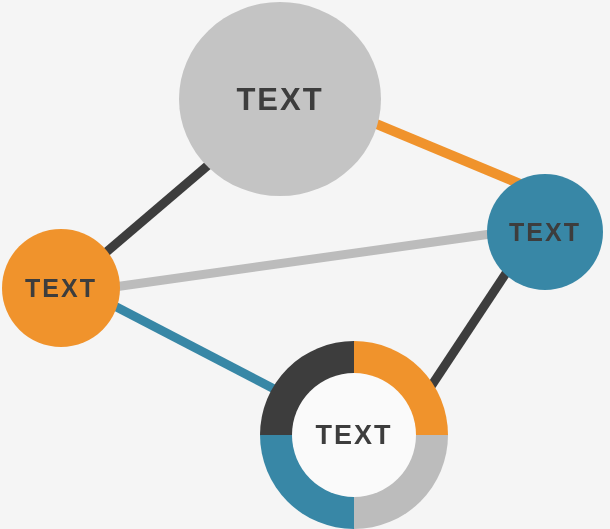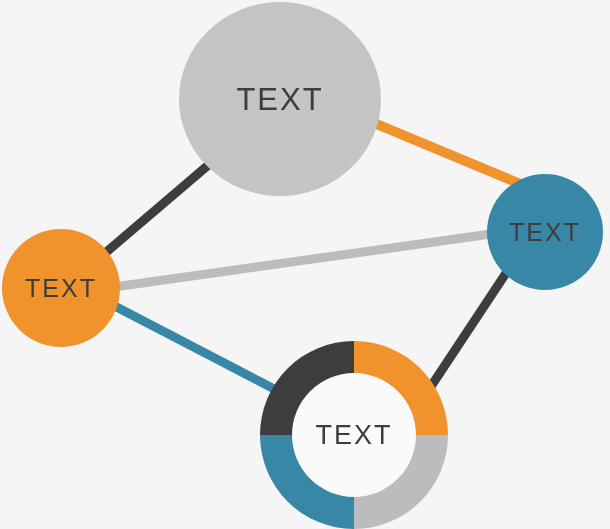--- a/index.html
+++ b/index.html
@@ -21,21 +21,21 @@
   }
   .node {
     position: absolute;
     border-radius: 50%;
     display: flex;
     align-items: center;
     justify-content: center;
     z-index: 2;
   }
   .node-label {
-    font-weight: 400;
+    font-weight: 700;
     letter-spacing: 2px;
     line-height: 1;
     user-select: none;
   }
   .node-top {
     left: 179px;
     top: 2px;
     width: 202px;
     height: 194px;
   }

